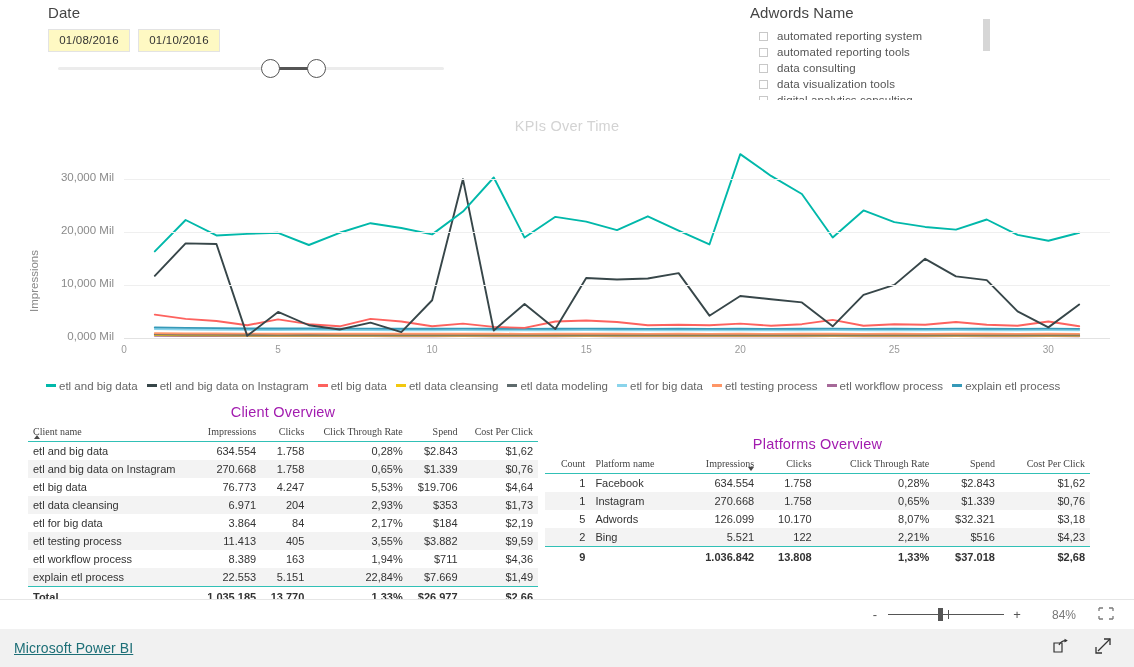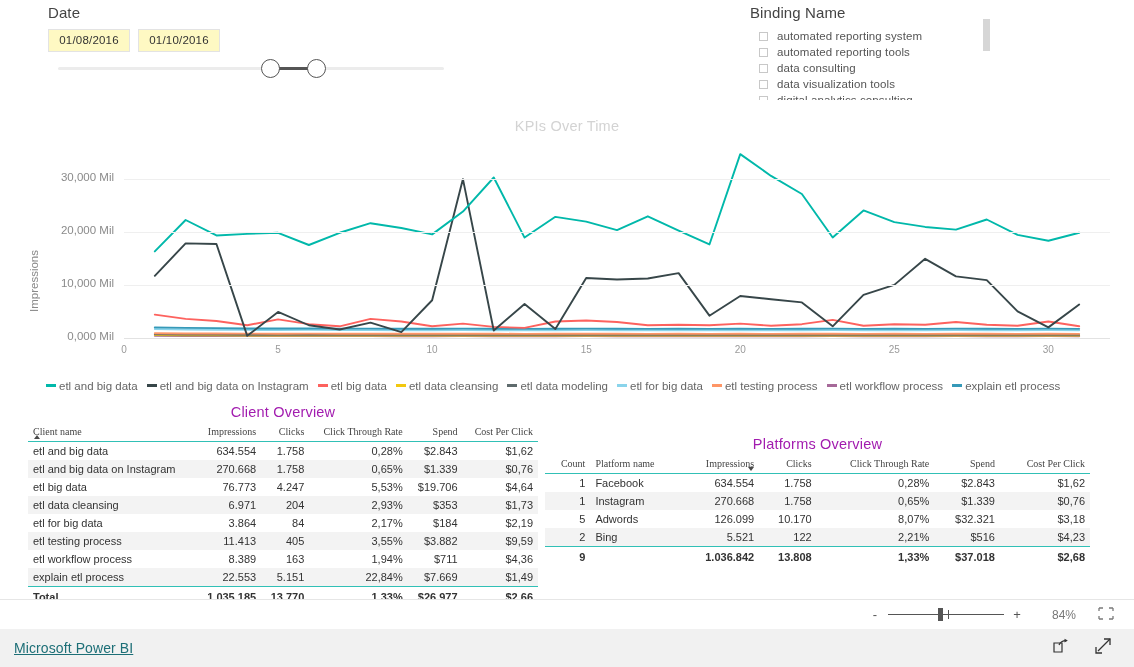--- a/index.html
+++ b/index.html
@@ -133,21 +133,21 @@
     </div>
     <div class="slider-wrap">
       <div class="slider-track"></div>
       <div class="slider-fill"></div>
       <div class="handle h1"></div>
       <div class="handle h2"></div>
     </div>
   </div>
 
   <div class="bind-slicer">
-    <div class="slicer-title">Binding Name</div>
+    <div class="slicer-title">Adwords Name</div>
     <div class="bind-list" id="bind-list">
         <div class="bind-row">
           <div class="chk"></div>
           <span class="bind-label">automated reporting system</span>
         </div>
         <div class="bind-row">
           <div class="chk"></div>
           <span class="bind-label">automated reporting tools</span>
         </div>
         <div class="bind-row">

